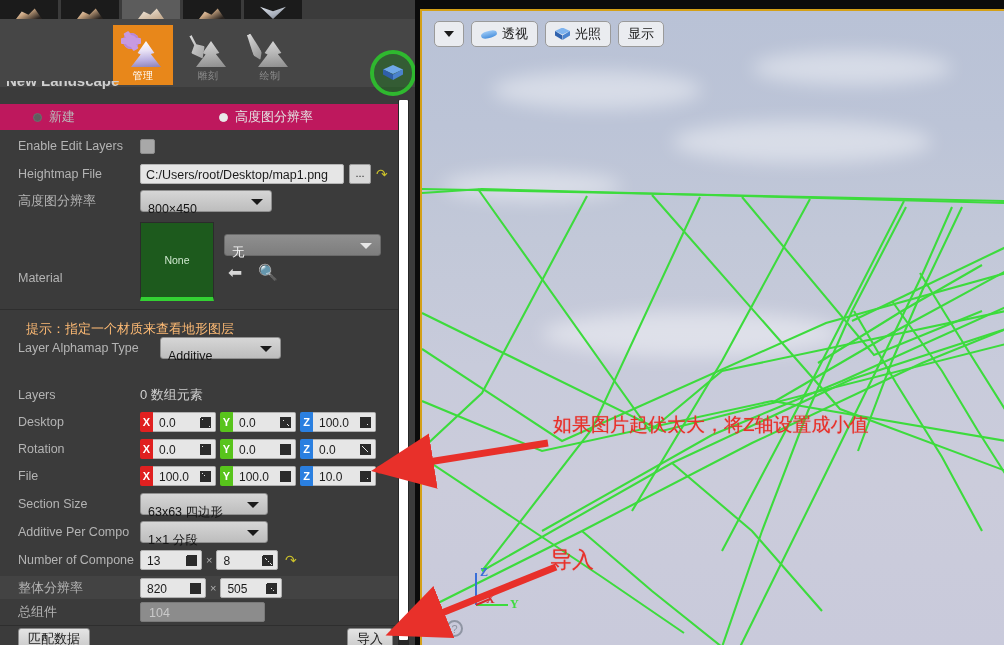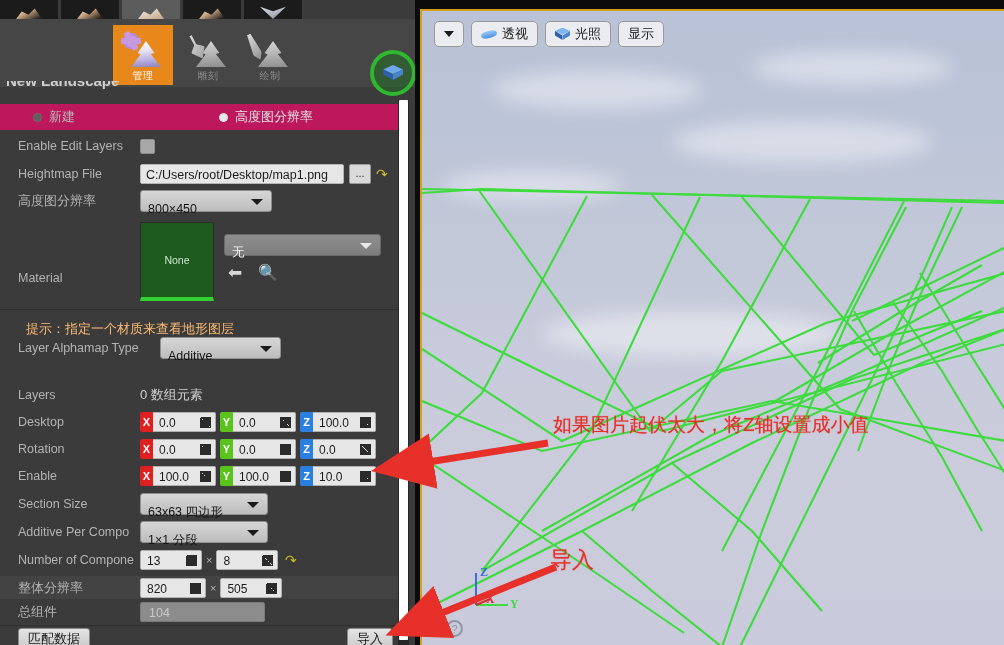--- a/index.html
+++ b/index.html
@@ -516,21 +516,21 @@
           <span class="vval" style="width:63px;">0.0<i class="spin"></i></span>
         </div>
         <div class="vcell">
           <span class="vtag z">Z</span>
           <span class="vval" style="width:63px;">0.0<i class="spin"></i></span>
         </div>
       </div>
     </div>
 
     <div class="prow" style="top:465px; height:22px;">
-      <div class="plabel">Enable</div>
+      <div class="plabel">File</div>
       <div class="pfield vec">
         <div class="vcell">
           <span class="vtag x">X</span>
           <span class="vval" style="width:63px;">100.0<i class="spin"></i></span>
         </div>
         <div class="vcell">
           <span class="vtag y">Y</span>
           <span class="vval" style="width:63px;">100.0<i class="spin"></i></span>
         </div>
         <div class="vcell">

